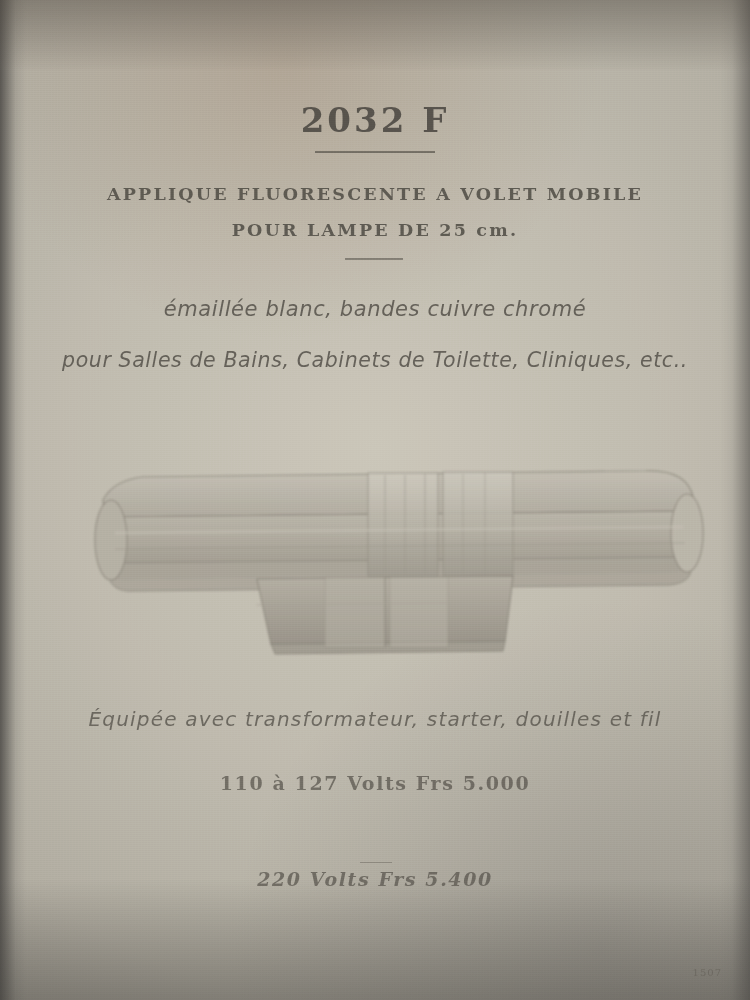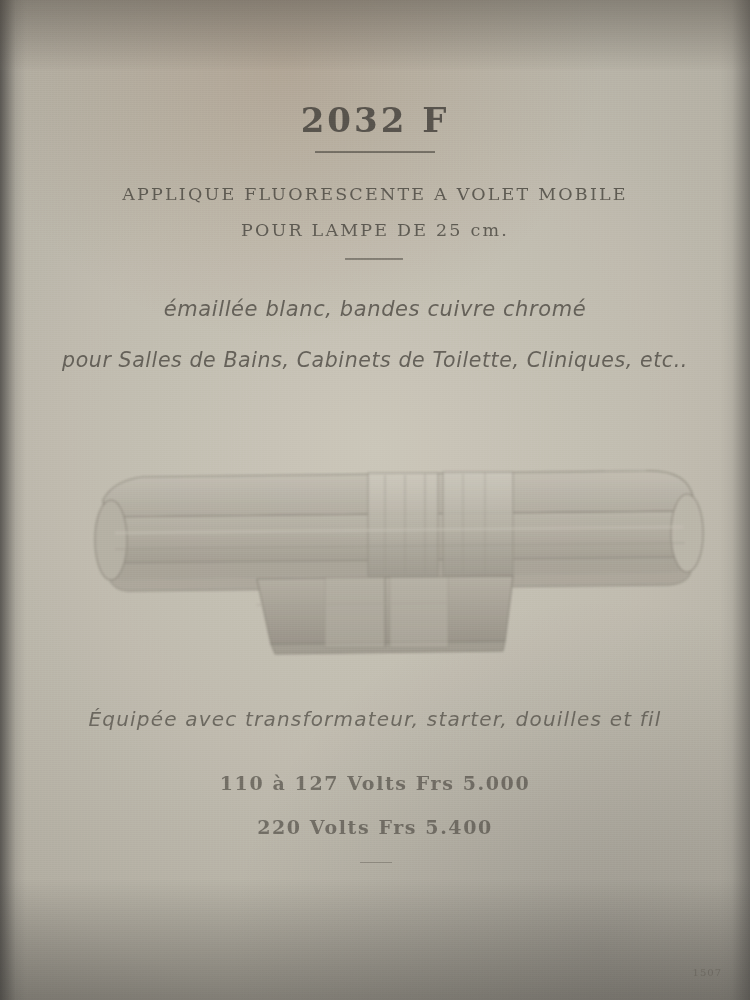--- a/index.html
+++ b/index.html
@@ -96,21 +96,21 @@
     width: 120px; height: 2px;
     background: #5b564e;
     opacity: .8;
   }
 
   .subtitle {
     position: absolute;
     left: 0; width: 750px;
     text-align: center;
     font-family: "DejaVu Serif", serif;
-    font-weight: normal;
+    font-weight: bold;
     font-size: 17.5px;
     letter-spacing: 2.2px;
     color: #4b4740;
     opacity: .90;
   }
   .subtitle.l1 { top: 184px; }
   .subtitle.l2 { top: 220px; }
 
   .rule-small {
     position: absolute;
@@ -161,21 +161,21 @@
     left: 0; width: 750px;
     text-align: center;
     font-family: "DejaVu Serif", serif;
     font-weight: bold;
     font-size: 19px;
     letter-spacing: 1.6px;
     color: #4d4942;
     opacity: .72;
   }
   .price.p1 { top: 772px; }
-  .price.p2 { top: 816px; }
+  .price.p2 { top: 868px; font-style: italic; }
 
   .rule-bottom {
     position: absolute;
     top: 862px; left: 360px;
     width: 32px; height: 1px;
     background: #5b564e;
     opacity: .45;
   }
 
   .folio {

